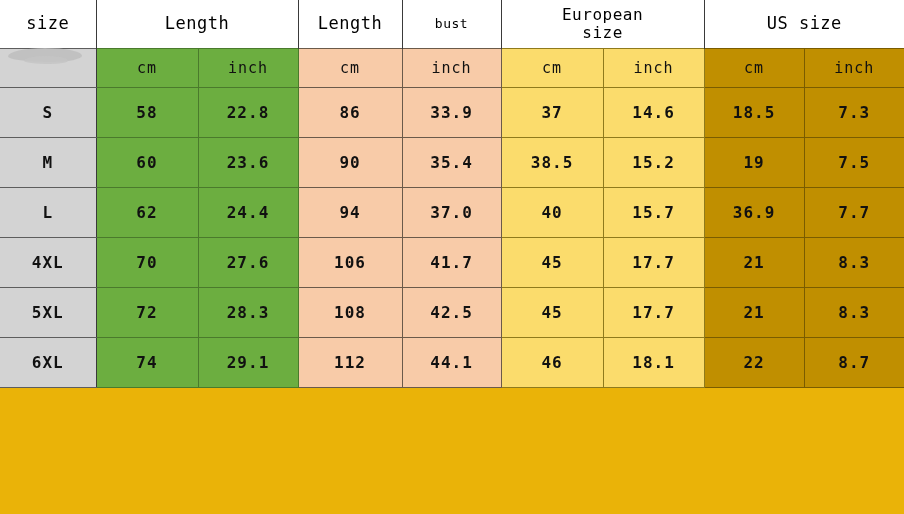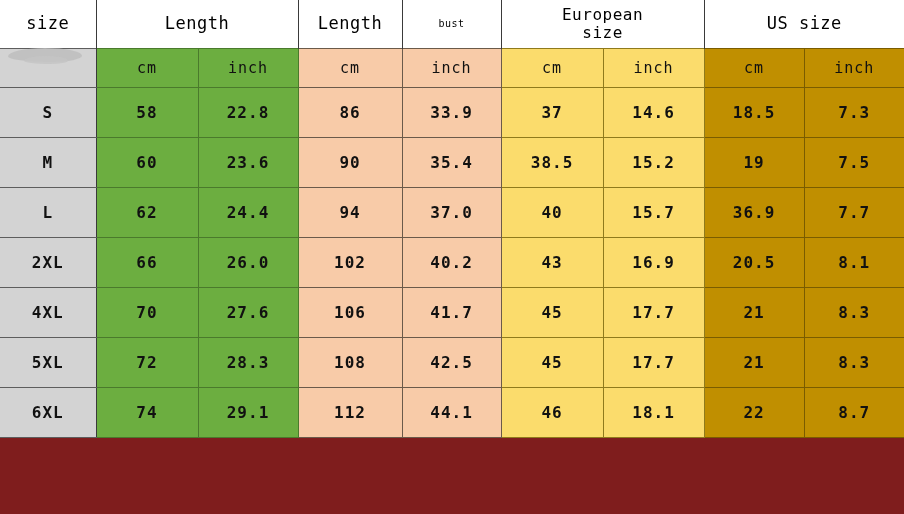--- a/index.html
+++ b/index.html
@@ -9,21 +9,21 @@
     background: #ffffff;
   }
   body {
     font-family: "DejaVu Sans Mono", "Liberation Mono", monospace;
   }
   .chart-wrap {
     position: relative;
     width: 904px;
     height: 514px;
     overflow: hidden;
-    background: #7f1d1d;
+    background: #eab308;
   }
   table.size-table {
     border-collapse: collapse;
     table-layout: fixed;
     width: 904px;
     border-spacing: 0;
   }
   table.size-table col.c-size   { width: 96px; }
   table.size-table col.c-g1     { width: 102px; }
   table.size-table col.c-g2     { width: 100px; }
@@ -49,21 +49,21 @@
     padding: 0 2px;
     letter-spacing: 0.5px;
   }
   tr.group-head th.first-head {
     border-left: 0;
   }
   tr.group-head th.last-head {
     border-right: 0;
   }
   tr.group-head th.small-head {
-    font-size: 10px;
+    font-size: 13px;
   }
   tr.group-head th.two-line {
     font-size: 16px;
   }
 
   
   tr.unit-head th {
     height: 38px;
     font-size: 15px;
     font-weight: normal;
@@ -197,31 +197,20 @@
           <td class="cell-green">62</td>
           <td class="cell-green">24.4</td>
           <td class="cell-peach">94</td>
           <td class="cell-peach">37.0</td>
           <td class="cell-yellow">40</td>
           <td class="cell-yellow">15.7</td>
           <td class="cell-gold">36.9</td>
           <td class="cell-gold edge-right">7.7</td>
         </tr>
         <tr>
-          <td class="cell-size">2XL</td>
-          <td class="cell-green">66</td>
-          <td class="cell-green">26.0</td>
-          <td class="cell-peach">102</td>
-          <td class="cell-peach">40.2</td>
-          <td class="cell-yellow">43</td>
-          <td class="cell-yellow">16.9</td>
-          <td class="cell-gold">20.5</td>
-          <td class="cell-gold edge-right">8.1</td>
-        </tr>
-        <tr>
           <td class="cell-size">4XL</td>
           <td class="cell-green">70</td>
           <td class="cell-green">27.6</td>
           <td class="cell-peach">106</td>
           <td class="cell-peach">41.7</td>
           <td class="cell-yellow">45</td>
           <td class="cell-yellow">17.7</td>
           <td class="cell-gold">21</td>
           <td class="cell-gold edge-right">8.3</td>
         </tr>

